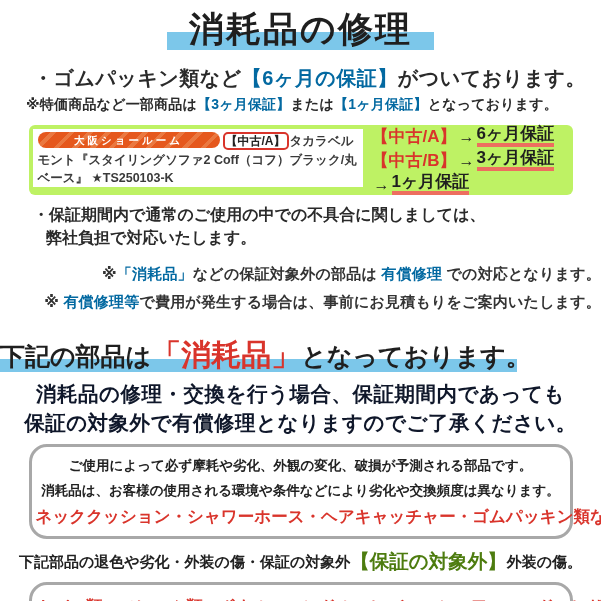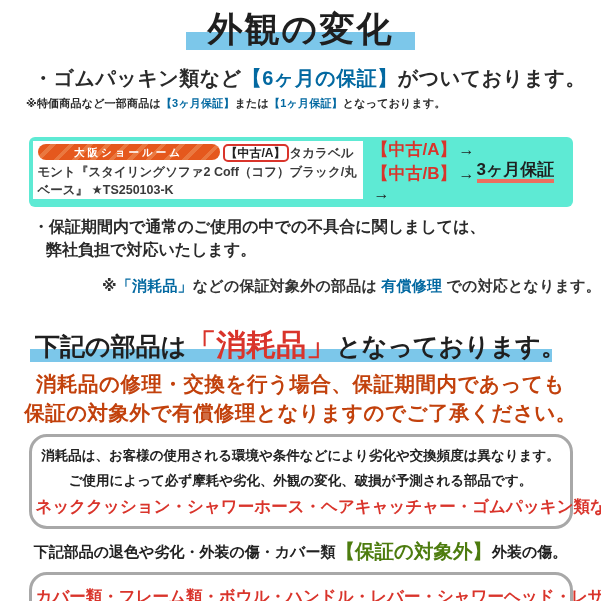--- a/index.html
+++ b/index.html
@@ -32,29 +32,29 @@
   }
   .title-hl .txt { position: relative; z-index: 1; }
   
   .intro1 {
     margin: 13px 0 0 33px;
     font-size: 20px; font-weight: 700; color: #2a2a2a;
     letter-spacing: 0.5px; line-height: 1.4; white-space: nowrap;
   }
   .intro2 {
     margin: 4px 0 0 26px;
-    font-size: 11px; font-weight: 700; color: #2a2a2a;
+    font-size: 14px; font-weight: 700; color: #2a2a2a;
     letter-spacing: 0.2px; white-space: nowrap;
   }
   .red { color: #0369a1; }
   
   .panel {
     width: 544px; height: 70px;
-    margin: 26px auto 0 auto;
-    background: #5eead4;
+    margin: 11px auto 0 auto;
+    background: #bef264;
     border-radius: 6px;
     display: flex;
     padding: 4px;
     gap: 6px;
   }
   .prod-card {
     background: #ffffff;
     width: 330px; height: 58px;
     padding: 3px 5px 2px 5px;
     overflow: hidden;
@@ -104,40 +104,40 @@
     font-size: 16px; font-weight: 700; color: #2a2a2a;
     line-height: 1.45; white-space: nowrap;
   }
   .coverage .l2 { padding-left: 13px; }
   .note {
     margin: 9px 0 0 26px;
     font-size: 15px; font-weight: 700; color: #333333;
     white-space: nowrap; letter-spacing: 0.2px; text-align: right;
   }
   
-  .consume-head-wrap { text-align: center; margin-top: 29px; }
+  .consume-head-wrap { text-align: left; margin-top: 23px; }
   .consume-head {
     position: relative; display: inline-block;
     font-size: 25px; font-weight: 900; color: #1f1f1f;
     line-height: 1.3; white-space: nowrap;
   }
   .consume-head .bar {
     position: absolute; left: -5px; right: 14px;
     bottom: 2px; height: 13px;
     background: #7cc7ea; z-index: 0;
   }
   .consume-head .txt { position: relative; z-index: 1; }
   .consume-head .big-red {
     position: relative; z-index: 1;
     color: #d9342b; font-size: 30px;
   }
   .warning {
     margin-top: 5px;
     text-align: center;
-    font-size: 20.5px; font-weight: 800; color: #c2410c;
+    font-size: 20.5px; font-weight: 800; color: #0f172a;
     line-height: 1.42; letter-spacing: 0.5px;
   }
   
   .rbox {
     width: 544px;
     margin: 7px auto 0 auto;
     border: 3px solid #a8a8a8;
     border-radius: 18px;
     background: #ffffff;
     text-align: center;
@@ -165,21 +165,21 @@
   .rbox.small { margin-top: 7px; padding: 9px 4px 10px 4px; }
 </style>
 </head>
 <body>
 
 <div class="page">
 
   <div class="title-wrap">
     <div class="title-hl">
       <span class="bar"></span>
-      <span class="txt">外観の変化</span>
+      <span class="txt">消耗品の修理</span>
     </div>
   </div>
 
   <div class="intro1">
     <span>・ゴムパッキン類など</span><span class="red">【6ヶ月の保証】</span><span>がついております。</span>
   </div>
 
   <div class="intro2">
     <span>※特価商品など一部商品は</span><span class="red">【3ヶ月保証】</span><span>または</span><span class="red">【1ヶ月保証】</span><span>となっております。</span>
   </div>
@@ -188,60 +188,65 @@
     <div class="prod-card">
       <div class="prod-title">
         <span class="showroom-badge">大阪ショールーム</span><span class="cond-badge">【中古/A】</span><span>タカラベルモント『スタイリングソファ2 Coff（コフ）ブラック/丸ベース』 ★TS250103-K</span>
       </div>
 
     </div>
     <div class="grades">
       <div class="grade-row">
         <span class="grade-label">【中古/A】</span>
         <span class="grade-arrow">→</span>
+        <span class="grade-term">6ヶ月保証</span>
       </div>
       <div class="grade-row">
         <span class="grade-label">【中古/B】</span>
         <span class="grade-arrow">→</span>
         <span class="grade-term">3ヶ月保証</span>
       </div>
       <div class="grade-row">
         <span class="grade-arrow">→</span>
+        <span class="grade-term">1ヶ月保証</span>
       </div>
     </div>
   </div>
 
   <div class="coverage">
     <div>・保証期間内で通常のご使用の中での不具合に関しましては、</div>
     <div class="l2">弊社負担で対応いたします。</div>
   </div>
 
   <div class="note">
     <span>※</span><span class="red">「消耗品」</span><span>などの保証対象外の部品は </span><span class="red">有償修理</span><span> での対応となります。</span>
+  </div>
+  <div class="note">
+    <span>※ </span><span class="red">有償修理等</span><span>で費用が発生する場合は、事前にお見積もりをご案内いたします。</span>
   </div>
 
   <div class="consume-head-wrap">
     <div class="consume-head">
       <span class="bar"></span>
       <span class="txt">下記の部品は</span><span class="big-red">「消耗品」</span><span class="txt">となっております。</span>
     </div>
   </div>
 
   <div class="warning">
     <div>消耗品の修理・交換を行う場合、保証期間内であっても</div>
     <div>保証の対象外で有償修理となりますのでご了承ください。</div>
   </div>
 
   <div class="rbox">
+    <div class="bline">ご使用によって必ず摩耗や劣化、外観の変化、破損が予測される部品です。</div>
     <div class="bline">消耗品は、お客様の使用される環境や条件などにより劣化や交換頻度は異なります。</div>
-    <div class="bline">ご使用によって必ず摩耗や劣化、外観の変化、破損が予測される部品です。</div>
     <div class="ritems">ネッククッション・シャワーホース・ヘアキャッチャー・ゴムパッキン類など</div>
   </div>
 
   <div class="exclusion-line">
-    <span>下記部品の退色や劣化・外装の傷・カバー類</span><span class="big-red">【保証の対象外】</span><span>外装の傷。</span>
+    <span>下記部品の退色や劣化・外装の傷・保証の対象外</span><span class="big-red">【保証の対象外】</span><span>外装の傷。</span>
   </div>
 
   <div class="rbox small">
     <div class="ritems">カバー類・フレーム類・ボウル・ハンドル・レバー・シャワーヘッド・レザーなど</div>
   </div>
 
 </div>
 
 </body></html>

